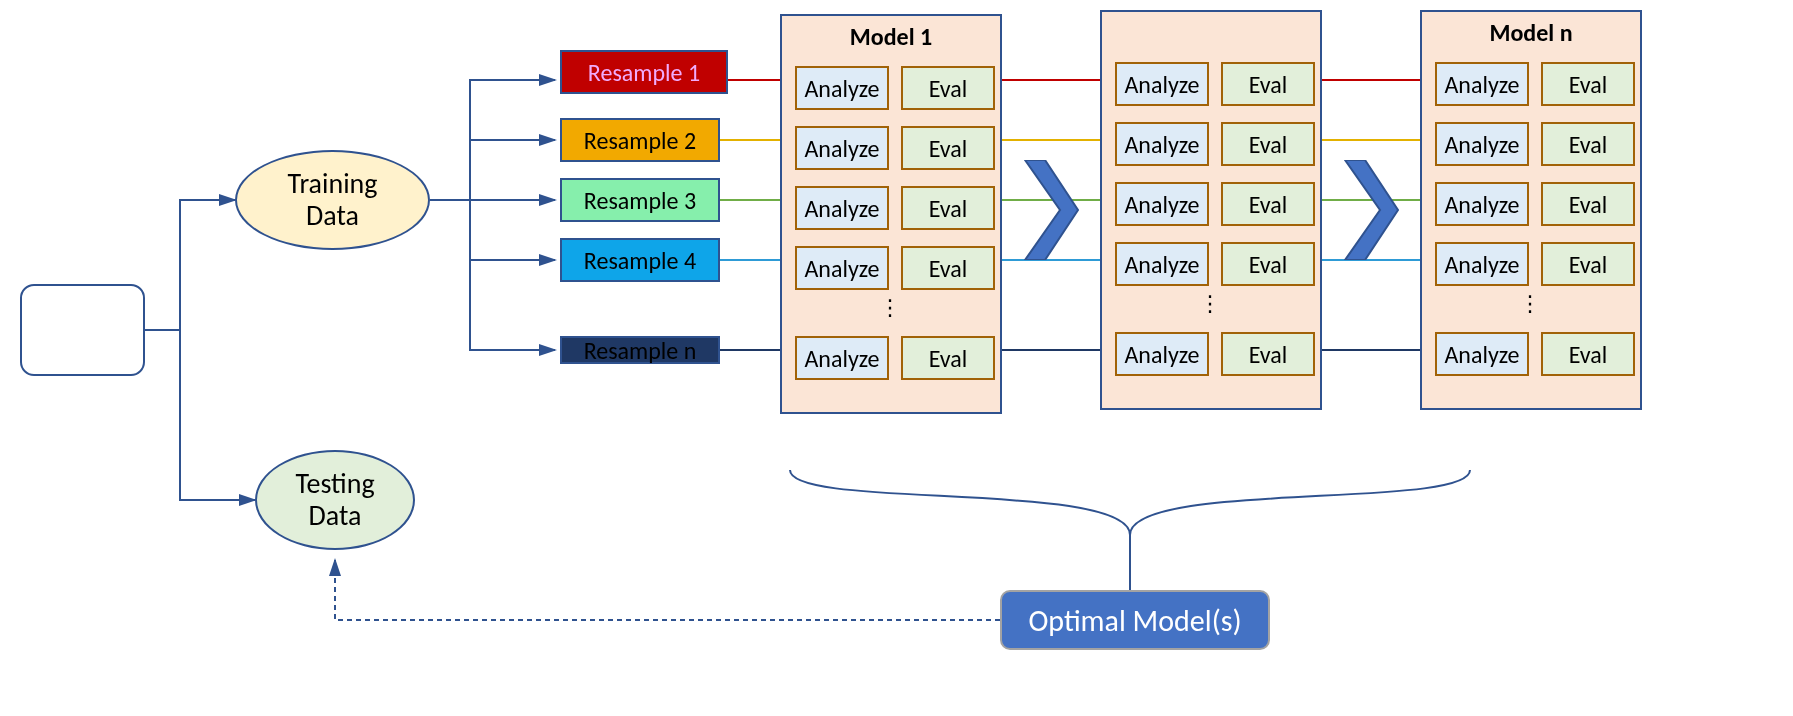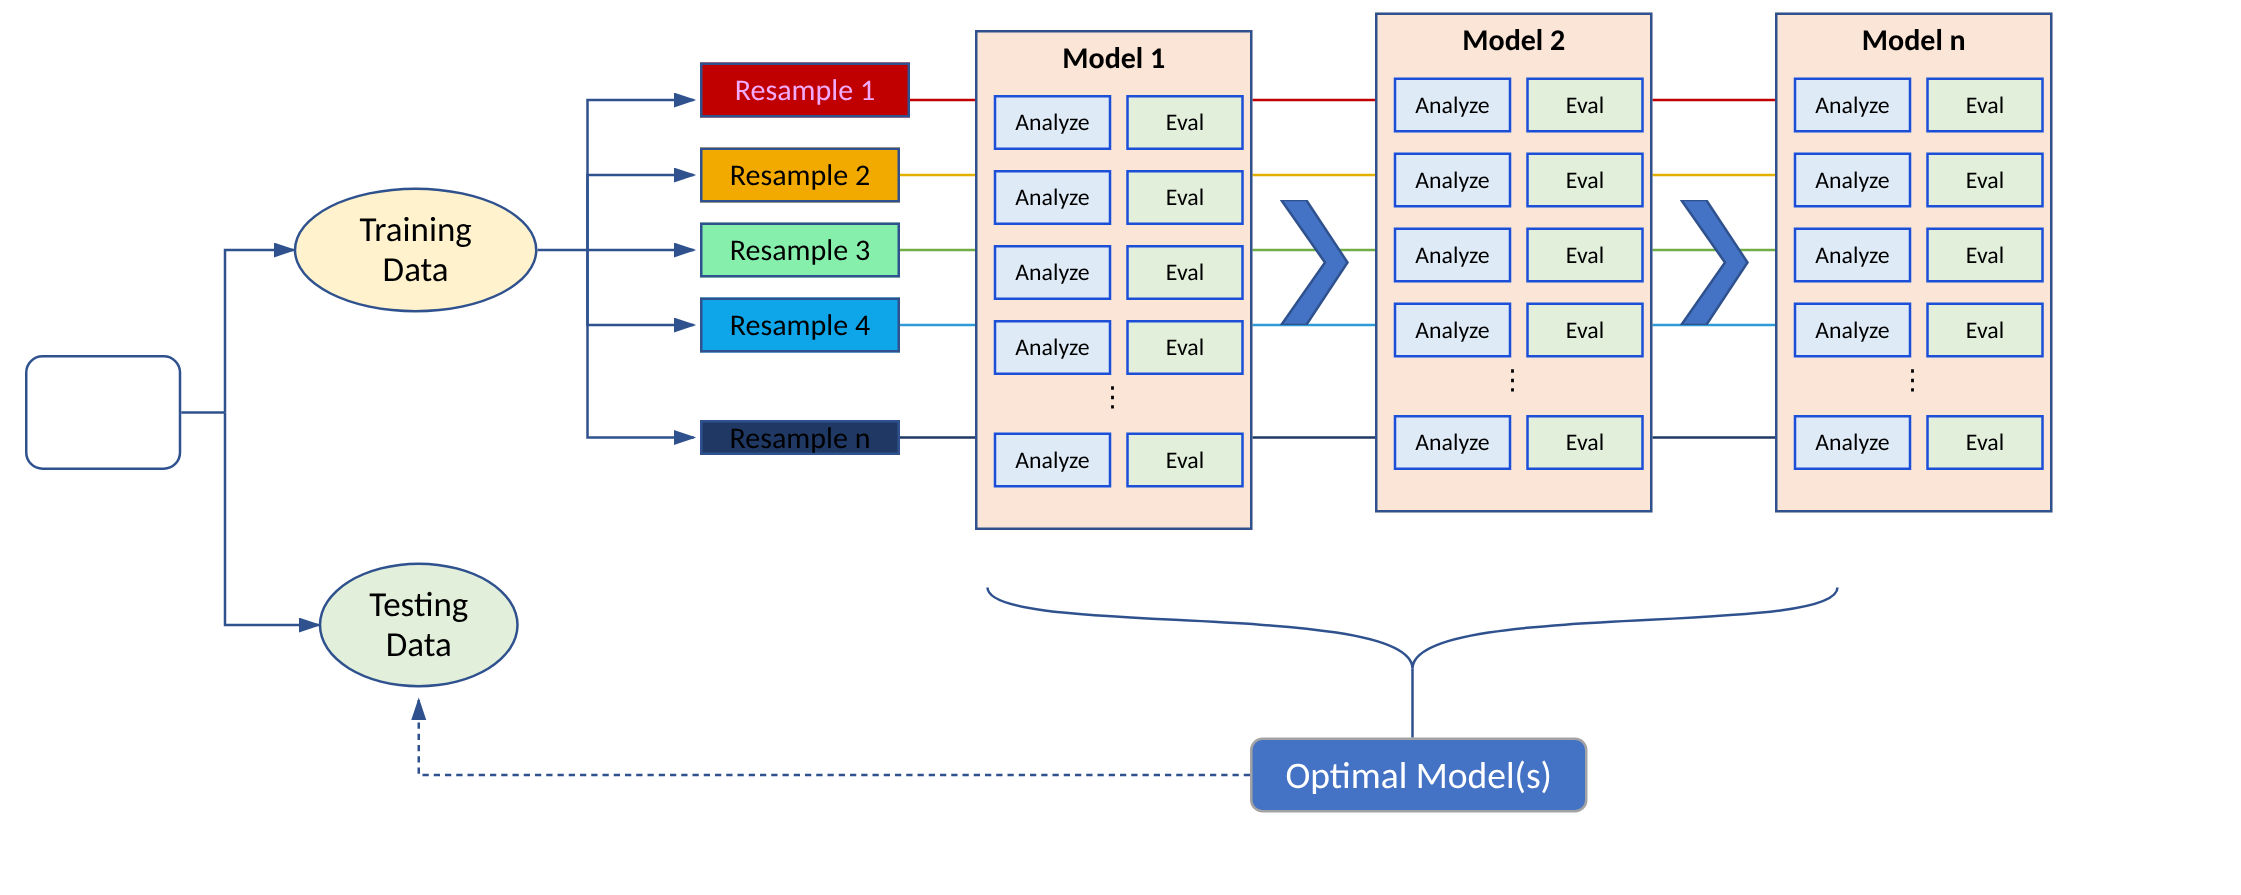--- a/index.html
+++ b/index.html
@@ -4,21 +4,21 @@
 <style>
   html,body{margin:0;padding:0;background:#fff;font-family:Calibri,Arial,sans-serif}
   .stage{position:relative;width:1793px;height:716px}
   .abs{position:absolute;box-sizing:border-box}
   .ellipse{border:2px solid #2f528f;border-radius:50%;display:flex;align-items:center;justify-content:center;text-align:center;font-size:28px;line-height:1.15}
   .src-box{border:2px solid #2f528f;border-radius:14px;background:#fff}
   .resample{display:flex;align-items:center;justify-content:center;font-size:24px;border:2px solid #2f528f}
   .model{background:#fbe5d6;border:2px solid #2f528f}
   .model-title{position:absolute;top:6px;width:100%;text-align:center;font-size:24px;font-weight:bold}
   .ae-row{position:absolute;left:13px;display:flex;gap:12px}
-  .ae-box{width:90px;height:40px;display:flex;align-items:center;justify-content:center;font-size:19px;border:2px solid #1d4ed8}
+  .ae-box{width:90px;height:40px;display:flex;align-items:center;justify-content:center;font-size:24px;border:2px solid #a16207}
   .ae-a{background:#deebf7}
   .ae-e{background:#e2efda}
   .dots{position:absolute;width:100%;text-align:center;font-size:22px;letter-spacing:2px}
   .opt-box{background:#4472c4;border:2px solid #a3a3a3;border-radius:10px;display:flex;align-items:center;justify-content:center;color:#fff;font-size:30px}
   svg.lines{position:absolute;top:0;left:0;width:1793px;height:716px;pointer-events:none}
 </style>
 </head>
 <body>
 
 <div class="stage">
@@ -77,21 +77,21 @@
   <div class="abs resample" style="left:560px;top:178px;width:160px;height:44px;background:#86efac;color:#000">
     <span>Resample 3</span>
   </div>
   <div class="abs resample" style="left:560px;top:238px;width:160px;height:44px;background:#0ea5e9;color:#000">
     <span>Resample 4</span>
   </div>
   <div class="abs resample" style="left:560px;top:336px;width:160px;height:28px;background:#1f3864;color:#000">
     <span>Resample n</span>
   </div>
 
-  <div class="abs model" style="left:780px;top:24px;width:222px;height:400px">
+  <div class="abs model" style="left:780px;top:14px;width:222px;height:400px">
     <div class="model-title">Model 1</div>
     <div class="ae-row" style="top:50px">
       <div class="ae-box ae-a">Analyze</div>
       <div class="ae-box ae-e">Eval</div>
     </div>
     <div class="ae-row" style="top:110px">
       <div class="ae-box ae-a">Analyze</div>
       <div class="ae-box ae-e">Eval</div>
     </div>
     <div class="ae-row" style="top:170px">
@@ -103,21 +103,20 @@
       <div class="ae-box ae-e">Eval</div>
     </div>
     <div class="dots" style="top:278px">⋮</div>
     <div class="ae-row" style="top:320px">
       <div class="ae-box ae-a">Analyze</div>
       <div class="ae-box ae-e">Eval</div>
     </div>
   </div>
 
   <div class="abs model" style="left:1100px;top:10px;width:222px;height:400px">
-    <div class="model-title">Model 2</div>
     <div class="ae-row" style="top:50px">
       <div class="ae-box ae-a">Analyze</div>
       <div class="ae-box ae-e">Eval</div>
     </div>
     <div class="ae-row" style="top:110px">
       <div class="ae-box ae-a">Analyze</div>
       <div class="ae-box ae-e">Eval</div>
     </div>
     <div class="ae-row" style="top:170px">
       <div class="ae-box ae-a">Analyze</div>

